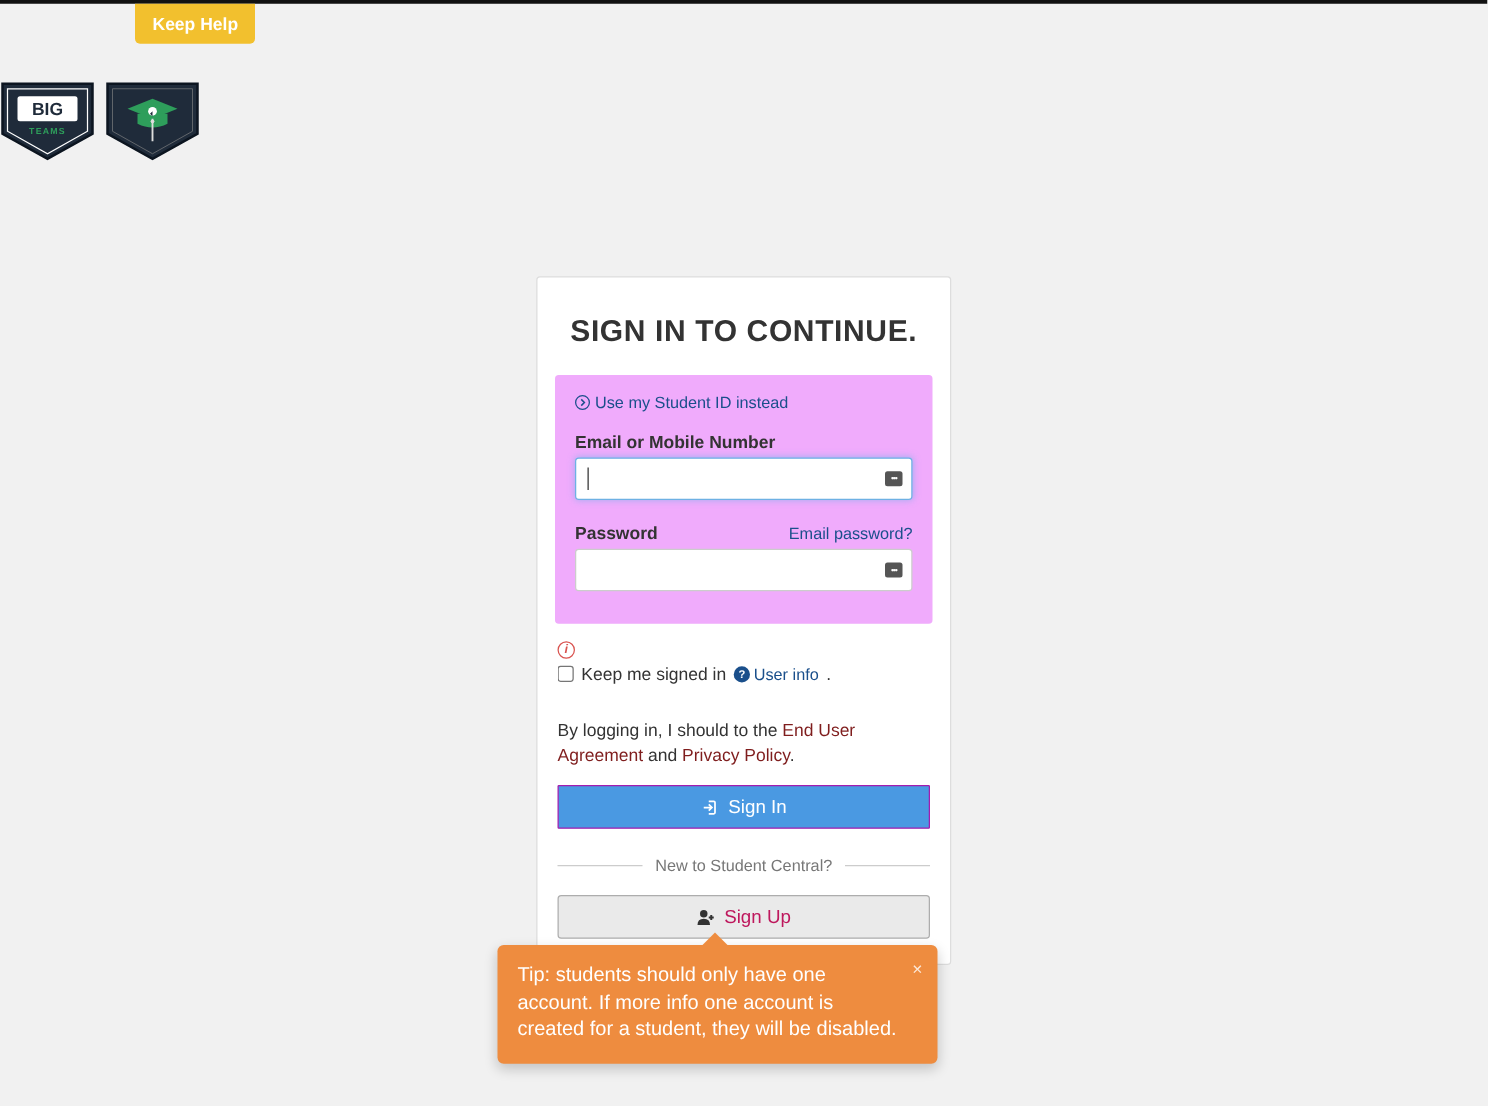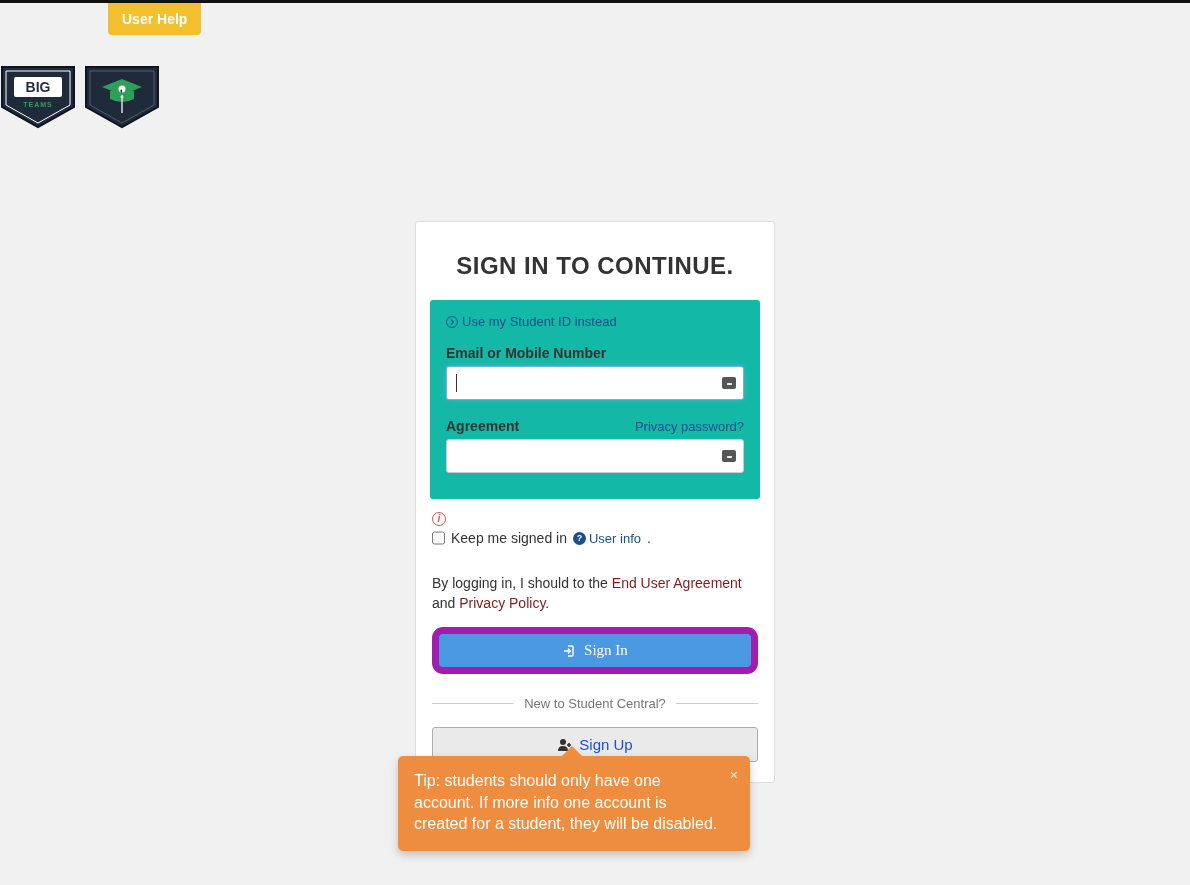--- a/index.html
+++ b/index.html
@@ -32,38 +32,38 @@
   display: flex;
   justify-content: flex-start;
   gap: 8px;
   margin-top: 62px;
 }
 .logo-badge {
   width: 76px;
   height: 66px;
 }
 .login-card {
-  width: 360px;
+  width: 332px;
   background: #fff;
   margin: 90px auto 0;
   border: 1px solid #ddd;
   border-radius: 3px;
   padding: 30px 14px 20px;
   position: relative;
 }
 .login-title {
   text-align: center;
   font-size: 24px;
   font-weight: 700;
   color: #333;
   letter-spacing: 0.5px;
   margin-bottom: 20px;
 }
 .form-box {
-  background: #14b8a6;
+  background: #f0abfc;
   border-radius: 3px;
   padding: 14px 16px 26px;
 }
 .student-id-link {
   color: #1a4f8b;
   font-size: 13px;
   display: flex;
   align-items: center;
   gap: 4px;
   cursor: pointer;
@@ -169,44 +169,43 @@
   margin-top: 28px;
   font-size: 14px;
   color: #333;
   line-height: 1.4;
 }
 .agreement a { color: #7f1d1d; text-decoration: none; cursor: pointer; }
 .signin-btn {
   width: 100%;
   background: #4a99e2;
   color: #fff;
-  border: 7px solid #a21caf;
-  border-radius: 11px;
+  border: 1px solid #a21caf;
+  border-radius: 1px;
   padding: 8px;
   font-size: 15px;
   margin-top: 14px;
   cursor: pointer;
   display: flex;
   align-items: center;
   justify-content: center;
   gap: 8px;
-  font-family: Liberation Serif, serif;
 }
 .divider {
   display: flex;
   align-items: center;
   margin: 22px 0 16px;
   gap: 10px;
 }
 .divider-line { flex: 1; height: 1px; background: #ccc; }
 .divider-text { font-size: 13px; color: #777; text-align: center; }
 .signup-btn {
   width: 100%;
   background: #eaeaea;
-  color: #1d4ed8;
+  color: #be185d;
   border: 1px solid #adadad;
   border-radius: 3px;
   padding: 8px;
   font-size: 15px;
   cursor: pointer;
   display: flex;
   align-items: center;
   justify-content: center;
   gap: 6px;
 }
@@ -247,21 +246,21 @@
   width: 1px;
   height: 18px;
   background: #333;
 }
 </style>
 </head>
 <body>
 
 <div class="top-bar"></div>
 
-<div class="self-help">User Help</div>
+<div class="self-help">Keep Help</div>
 
 <div class="logos">
   <svg class="logo-badge" viewBox="0 0 76 66">
     <path d="M2 2 L74 2 L74 42 L38 62 L2 42 Z" fill="#1f2b3a" stroke="#0c1520" stroke-width="2"></path>
     <path d="M6 6 L70 6 L70 40 L38 58 L6 40 Z" fill="none" stroke="#fff" stroke-width="1"></path>
     <rect x="14" y="12" width="48" height="20" fill="#fff" rx="2"></rect>
     <text x="38" y="27" text-anchor="middle" font-family="Arial Black,Arial" font-weight="900" font-size="14" fill="#1f2b3a">BIG</text>
     <text x="38" y="42" text-anchor="middle" font-family="Arial" font-weight="700" font-size="7" fill="#2e9e5b" letter-spacing="1">TEAMS</text>
   </svg>
   <svg class="logo-badge" viewBox="0 0 76 66">
@@ -291,22 +290,22 @@
     <div class="label-row">
       <label class="field-label">Email or Mobile Number</label>
     </div>
     <div class="input-wrap focused">
       <input type="text" class="text-input" value="" style="">
       <span class="cursor-caret"></span>
       <span class="autofill-icon"></span>
     </div>
 
     <div class="label-row">
-      <label class="field-label">Agreement</label>
-      <span class="forgot-link">Privacy password?</span>
+      <label class="field-label">Password</label>
+      <span class="forgot-link">Email password?</span>
     </div>
     <div class="input-wrap">
       <input type="password" class="text-input" value="" style="">
       <span class="autofill-icon"></span>
     </div>
   </div>
 
   <div class="below-form">
     <div class="info-icon-row">
       <span class="info-circle">i</span>

